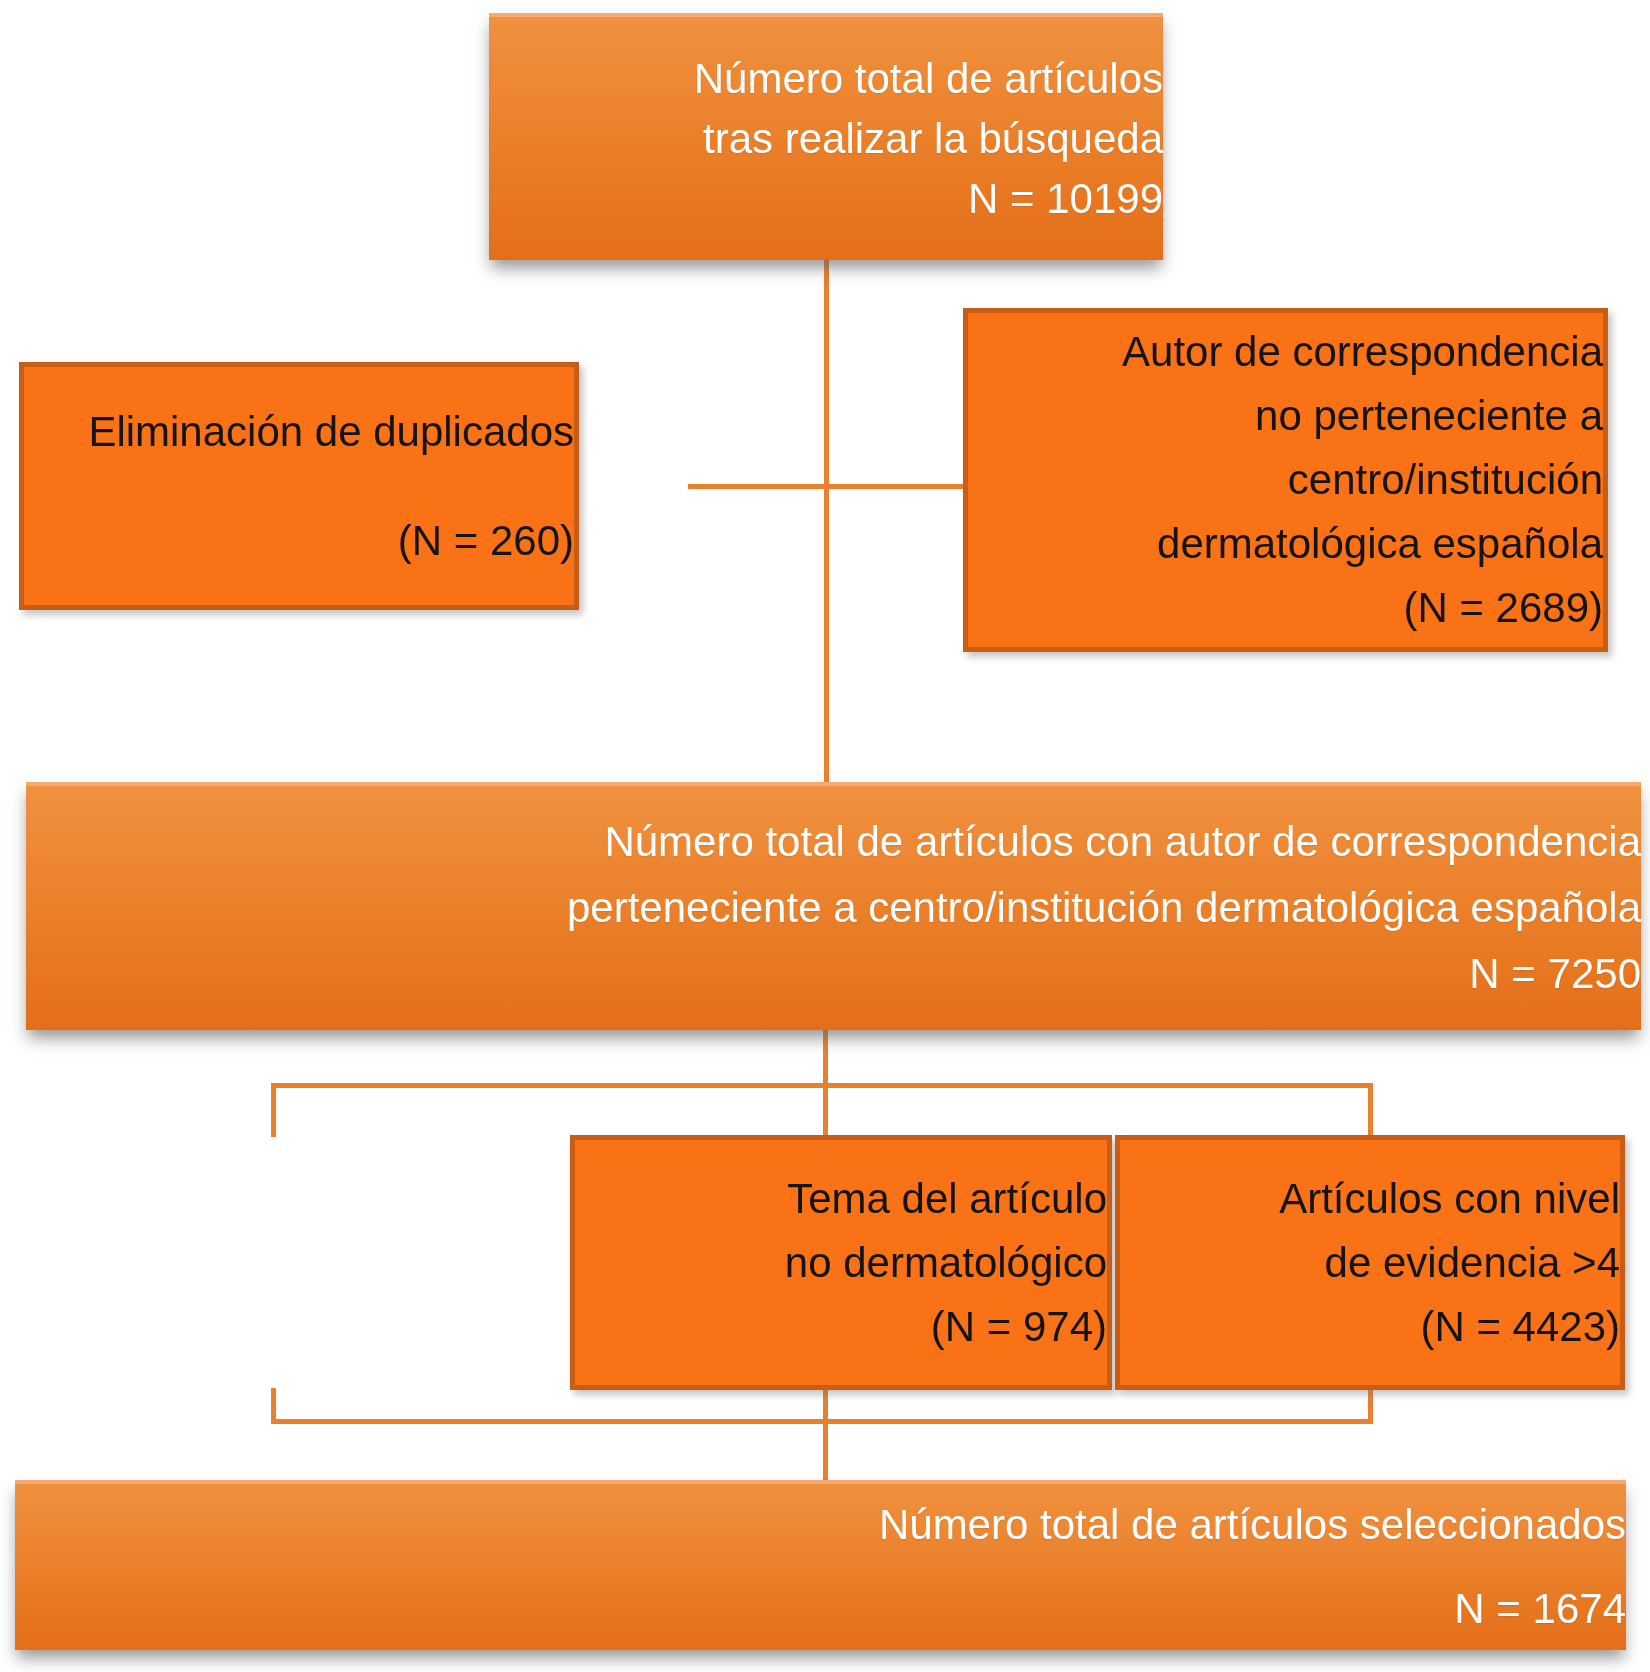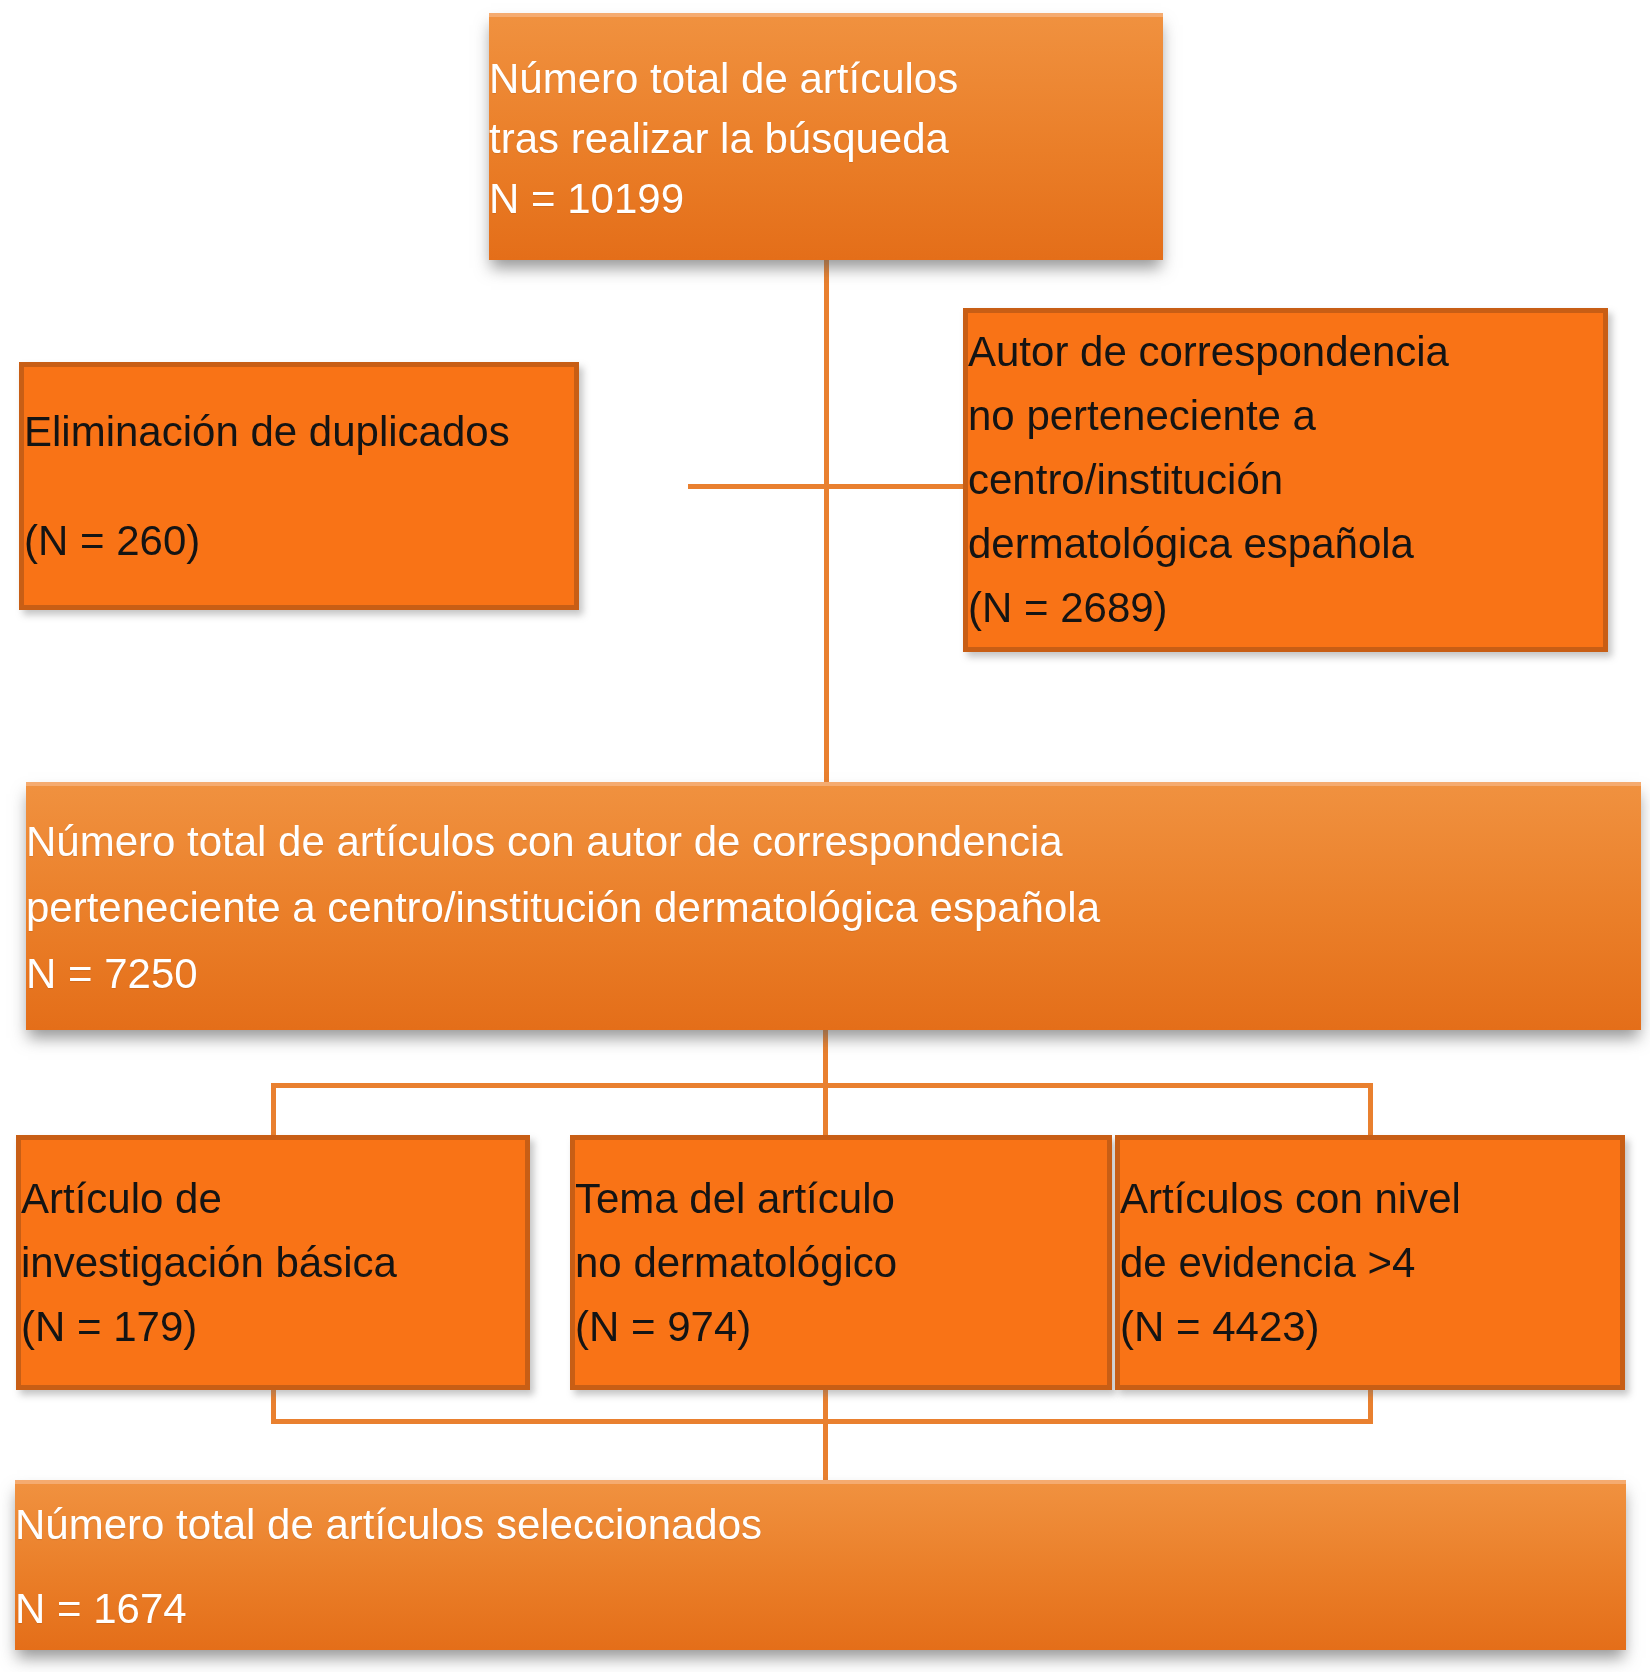--- a/index.html
+++ b/index.html
@@ -32,21 +32,21 @@
   #c-coll-h       { left: 271px; top: 1419px; width: 1102px; height: 5px;  }
 
   
   .node {
     position: absolute;
     box-sizing: border-box;
     display: flex;
     flex-direction: column;
     justify-content: center;
     align-items: center;
-    text-align: left;
+    text-align: right;
     font-size: 42px;
   }
   .node .ln { width: 100%; }
 
   .primary {
     color: #ffffff;
     background: linear-gradient(180deg, #F0913F 0%, #EA7E28 55%, #E46E19 100%);
     border-top: 4px solid #F5AB70;
     box-shadow: 0 10px 15px -2px rgba(96, 96, 96, 0.65);
     text-shadow: 0 1px 1px rgba(0,0,0,0.10);
@@ -101,25 +101,20 @@
     <div class="ln">dermatológica española</div>
     <div class="ln">(N = 2689)</div>
   </div>
 
   <div class="node primary" id="node-total-spanish">
     <div class="ln">Número total de artículos con autor de correspondencia</div>
     <div class="ln">perteneciente a centro/institución dermatológica española</div>
     <div class="ln">N = 7250</div>
   </div>
 
-  <div class="node secondary" id="node-basic-research">
-    <div class="ln">Artículo de</div>
-    <div class="ln">investigación básica</div>
-    <div class="ln">(N = 179)</div>
-  </div>
 
   <div class="node secondary" id="node-non-derm">
     <div class="ln">Tema del artículo</div>
     <div class="ln">no dermatológico</div>
     <div class="ln">(N = 974)</div>
   </div>
 
   <div class="node secondary" id="node-evidence">
     <div class="ln">Artículos con nivel</div>
     <div class="ln">de evidencia &gt;4</div>

